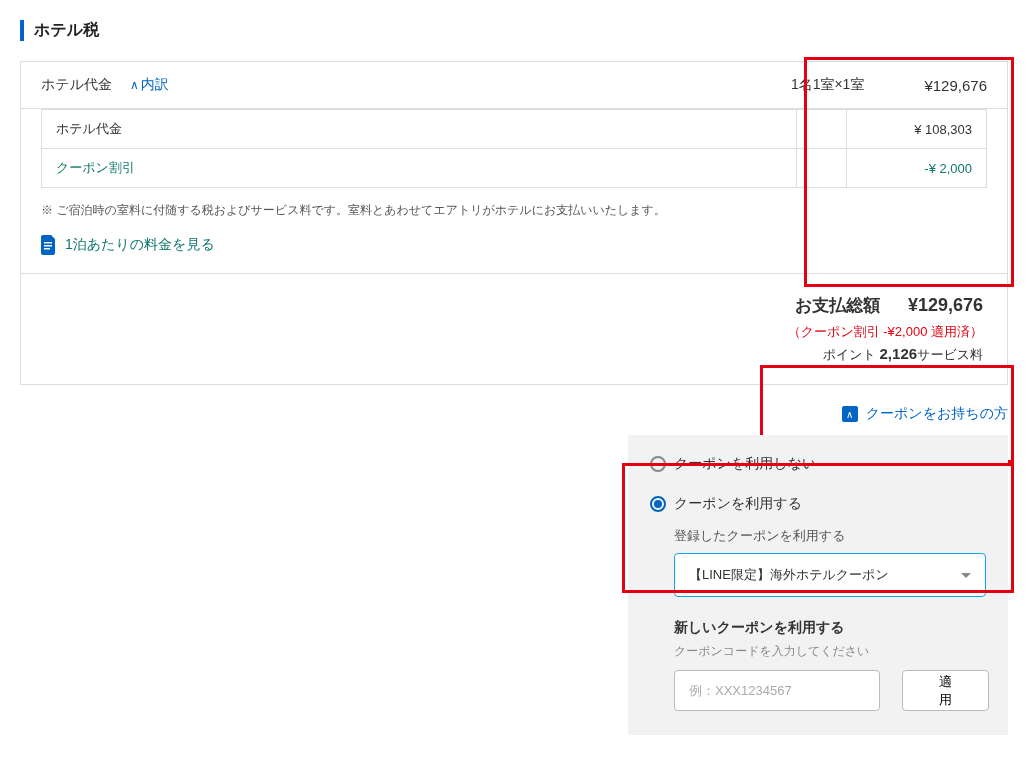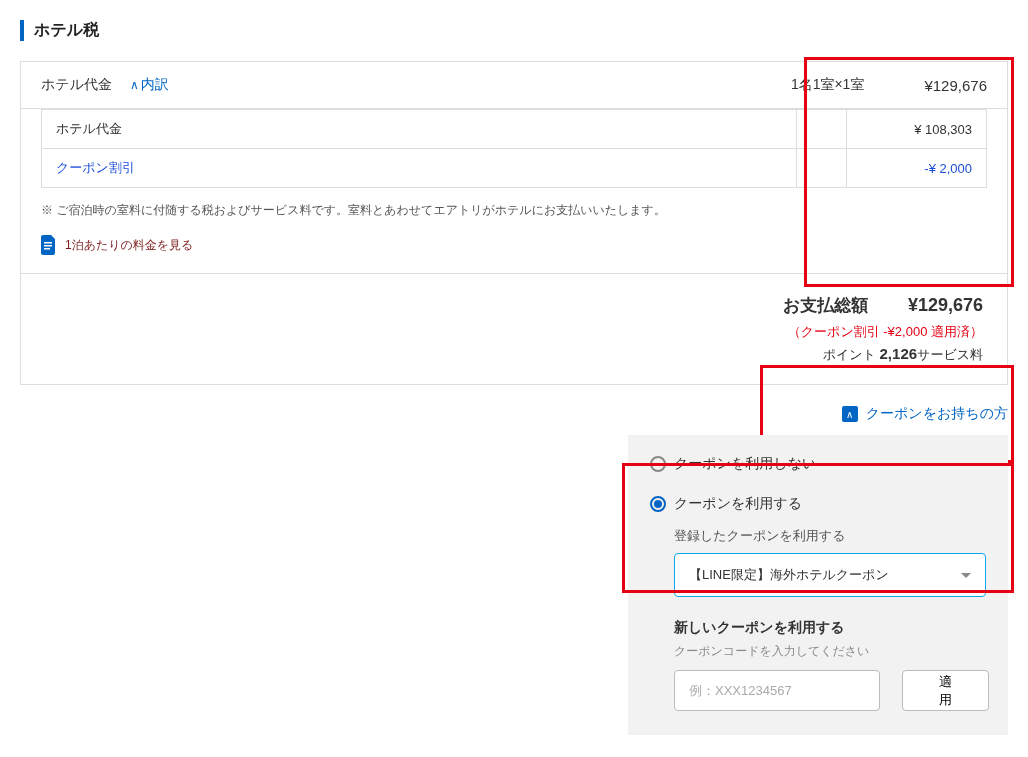--- a/index.html
+++ b/index.html
@@ -67,33 +67,33 @@
     padding: 10px 14px;
     font-size: 13px;
   }
   table.breakdown td.cell-mid {
     width: 50px;
   }
   table.breakdown td.cell-val {
     width: 140px;
     text-align: right;
   }
-  .discount-row td { color: #1d4ed8; }
+  .discount-row td { color: #0f766e; }
   .footnote {
     padding: 14px 20px 6px 20px;
     font-size: 12px;
     color: #555;
   }
   .per-night {
     display: flex;
     align-items: center;
     gap: 8px;
     padding: 10px 20px 18px 20px;
-    color: #7f1d1d;
-    font-size: 12px;
+    color: #0f766e;
+    font-size: 14px;
     cursor: pointer;
   }
   .doc-icon {
     width: 16px; height: 20px;
     display: inline-block;
     position: relative;
   }
   .doc-icon svg { width: 16px; height: 20px; }
   .total-box {
     border: 1px solid #ddd;
@@ -101,21 +101,21 @@
     padding: 20px 24px 20px 24px;
     text-align: right;
   }
   .total-line {
     display: inline-block;
     text-align: right;
   }
   .total-label {
     font-size: 17px;
     font-weight: bold;
-    margin-right: 36px;
+    margin-right: 24px;
   }
   .total-amount {
     font-size: 18px;
     font-weight: bold;
   }
   .total-sub {
     color: #e60012;
     font-size: 13px;
     margin-top: 6px;
   }

